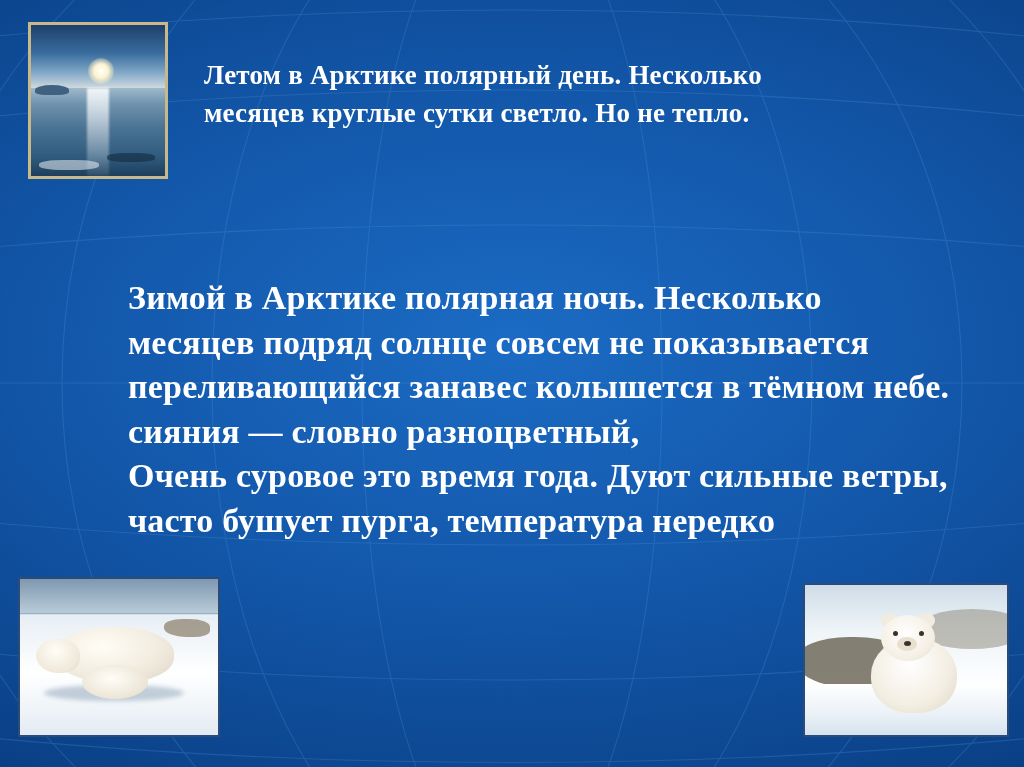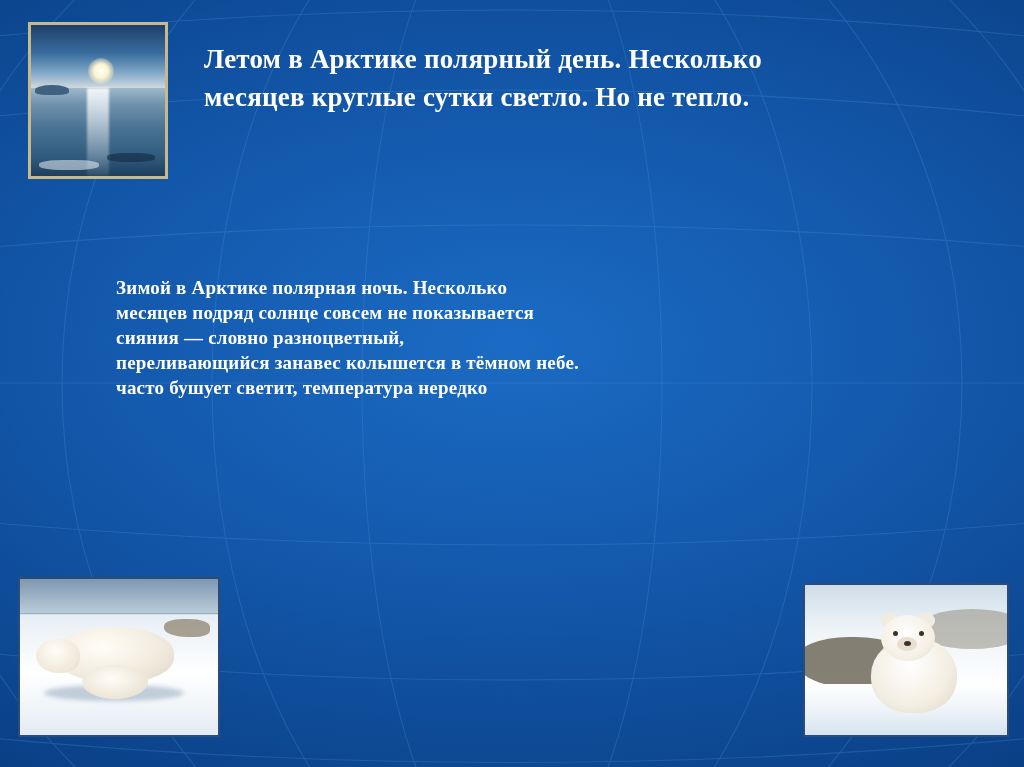--- a/index.html
+++ b/index.html
@@ -277,33 +277,33 @@
 
   
   .text-block {
     position: absolute;
     color: #ffffff;
     font-weight: bold;
     letter-spacing: 0.2px;
   }
   .para-summer {
     left: 186px;
-    top: 40px;
+    top: 56px;
     width: 812px;
     font-size: 27px;
     line-height: 1.42;
     text-align: justify;
     text-indent: 18px;
     font-family: Liberation Serif, serif;
   }
   .para-winter {
-    left: 104px;
+    left: 116px;
     top: 276px;
     width: 810px;
-    font-size: 19px;
+    font-size: 34px;
     line-height: 1.31;
     text-align: justify;
     text-indent: 12px;
   }
   .para-winter .line {
     display: block;
     white-space: nowrap;
   }
   .para-summer .line {
     display: block;
@@ -345,23 +345,24 @@
   </div>
 
   <div class="text-block para-summer">
     <span class="line">Летом в Арктике полярный день.  Несколько</span>
     <span class="line">месяцев  круглые сутки  светло.   Но  не тепло.</span>
   </div>
 
   <div class="text-block para-winter">
     <span class="line">Зимой  в  Арктике  полярная  ночь.  Несколько</span>
     <span class="line">месяцев  подряд солнце  совсем  не  показывается</span>
+    <span class="line">переливающийся занавес колышется в тёмном небе.</span>
     <span class="line">сияния  —  словно  разноцветный,</span>
-    <span class="line">переливающийся занавес колышется в тёмном небе.</span>
-    <span class="line">часто бушует светит, температура нередко</span>
+    <span class="line">Очень суровое это время года. Дуют сильные ветры,</span>
+    <span class="line">часто бушует пурга, температура нередко</span>
   </div>
 
   <div class="photo photo-bears">
     <div class="horizon"></div>
     <div class="rock"></div>
     <div class="shadow"></div>
     <div class="bear-big"></div>
     <div class="bear-head"></div>
     <div class="cub"></div>
   </div>

